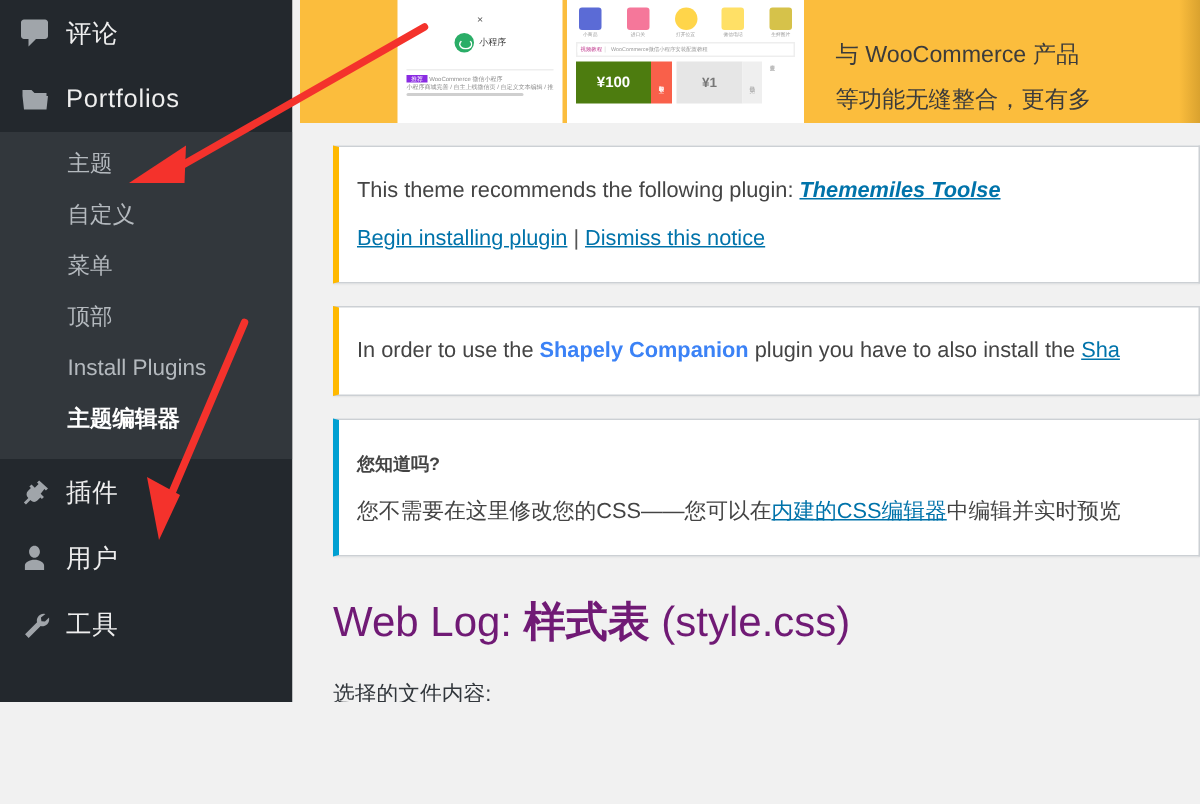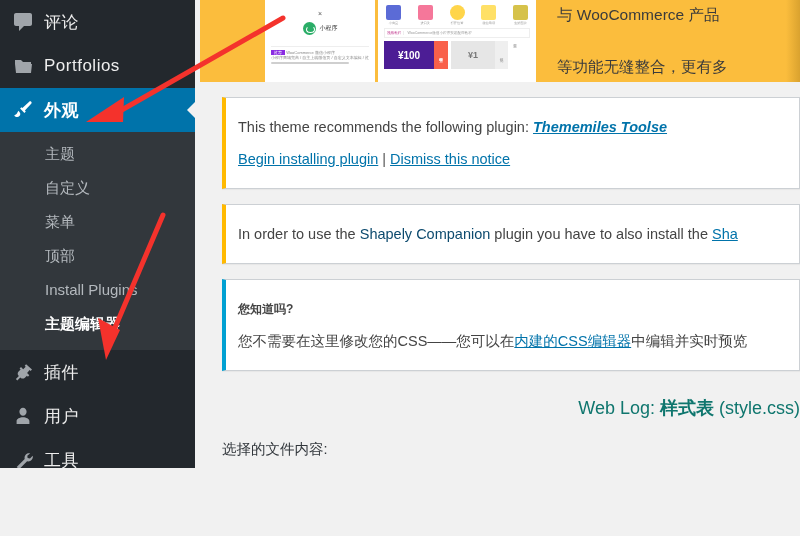--- a/index.html
+++ b/index.html
@@ -76,21 +76,21 @@
     background: #fff;
     margin: 0 0 0 0;
     flex: 0 0 auto;
     overflow: hidden;
     position: relative;
   }
   .shot.a { width: 110px; margin-right: 3px; }
   .shot.b { width: 158px; margin-right: 3px; }
   .promo-text {
     flex: 1 1 auto;
-    display: flex; flex-direction: column; justify-content: space-between;
+    display: flex; flex-direction: column; justify-content: flex-end;
     padding-left: 18px;
     color: #3b3b3b;
     font-size: 15.5px;
     line-height: 30px;
     white-space: nowrap;
   }
   .promo-fade {
     position: absolute; right: 0; top: 0; bottom: 0; width: 14px;
     background: linear-gradient(to right, rgba(251,189,61,0), rgba(190,140,35,.55));
   }
@@ -113,49 +113,49 @@
   .icons5 { display:flex; justify-content:space-between; padding: 2px 3px 0; }
   .ic5 { width:17px; text-align:center; }
   .ic5 .sq { width:15px; height:15px; border-radius:2px; margin:0 auto; }
   .ic5 .cap { font-size:3.2px; color:#999; margin-top:1px; }
   .rowline { margin: 3px 2px 0; border:1px solid #eee; display:flex; align-items:center; height:10px; }
   .rowline .lft { background:#fff; color:#c0398e; font-size:3.6px; padding:0 2px; border-right:1px solid #eee;}
   .rowline .rgt { color:#999; font-size:3.6px; padding-left:3px;}
   .coupons { display:flex; margin: 3px 2px 0; gap:3px; }
   .cp { height:28px; display:flex; }
   .cp .main { display:flex;align-items:center;justify-content:center; font-weight:bold;}
-  .cp.red .main { background:#4c1d95; color:#fff; width:50px; font-size:10px;}
+  .cp.red .main { background:#4d7c0f; color:#fff; width:50px; font-size:10px;}
   .cp.red .side { background:#f9604a; color:#fff; width:14px; font-size:3.6px; display:flex;align-items:center;justify-content:center;}
   .cp.gray .main { background:#e6e6e6; color:#777; width:44px; font-size:9px;}
   .cp.gray .side { background:#efefef; color:#aaa; width:13px; font-size:3.6px;display:flex;align-items:center;justify-content:center;}
   .cp .sidev { writing-mode: vertical-rl; }
   .morecol { color:#bbb; font-size:3.6px; writing-mode: vertical-rl; display:flex; align-items:center; margin-left:2px;}
 
   
   .notice {
     background: #fff;
     border: 1px solid #ccd0d4;
     border-left: 4px solid #ffb900;
     margin: 15px 0 0 27px;
     padding: 10px 12px;
     box-shadow: 0 1px 1px rgba(0,0,0,.04);
   }
   .notice.info { border-left-color: #00a0d2; }
   .notice p { font-size: 14.5px; line-height: 26px; color: #444; margin: 6px 0; white-space: nowrap; }
   .notice p.strongline { font-weight: 700; font-size: 12px; }
   .notice a { color: #0073aa; text-decoration: underline; text-align: right; }
   .notice a.em { font-style: italic; font-weight: 600; }
-  .notice .bold { font-weight: 400; color: #0c4a6e; }
+  .notice .bold { font-weight: 700; color: #3b82f6; }
   .sepbar { color: #555; padding: 0 4px; }
 
   
   .wrap { padding: 0 0 0 27px; }
   h1.pagetitle {
-    font-size: 18px; font-weight: 400; color: #0f766e;
-    margin: 26px 0 0 0; line-height: 1.3; white-space: nowrap; text-align: right;
+    font-size: 28px; font-weight: 400; color: #701a75;
+    margin: 26px 0 0 0; line-height: 1.3; white-space: nowrap;
   }
   h1.pagetitle b { font-weight: 700; }
   .sublabel { font-size: 14.5px; color: #32373c; margin-top: 20px; }
 
   .editor-box {
     margin-top: 14px;
     background: #fff;
     border: 1px solid #ddd;
     border-bottom: none;
     width: 565px;
@@ -210,29 +210,20 @@
 
     <div class="menu-top">
       <span class="mi">
         <svg class="icn" width="20" height="20" viewBox="0 0 20 20">
             <path d="M2 4h6l2 2h8v2H2V4zm0 4h17l-1 9H3L2 8z"></path>
           </svg>
       </span>
       <span class="mlabel">Portfolios</span>
     </div>
 
-    <div class="menu-top current">
-      <span class="mi">
-        <svg class="icn" width="20" height="20" viewBox="0 0 20 20">
-            <path d="M18.2 1.7c-.6-.6-1.5-.6-2 0L9.4 8.1l-.9-.9-1.4 1.4 4.3 4.3 1.4-1.4-.9-.9 6.3-6.8c.6-.6.6-1.5 0-2.1zM5.6 10.8c-1.4 1.4-1.1 2.2-2.1 3.2-.6.6-1.6.8-2.3 1.4.8.9 2 1.6 3.1 1.6 1.6 0 3-1.2 3-2.9 0-.6-.2-1.1-.5-1.6l-1.2-1.7z"></path>
-          </svg>
-      </span>
-      <span class="mlabel">外观</span>
-      <span class="menu-arrow"></span>
-    </div>
 
     <div class="submenu">
       <a href="#">主题</a>
       <a href="#">自定义</a>
       <a href="#">菜单</a>
       <a href="#">顶部</a>
       <a href="#">Install Plugins</a>
       <a href="#" class="current">主题编辑器</a>
     </div>
 

